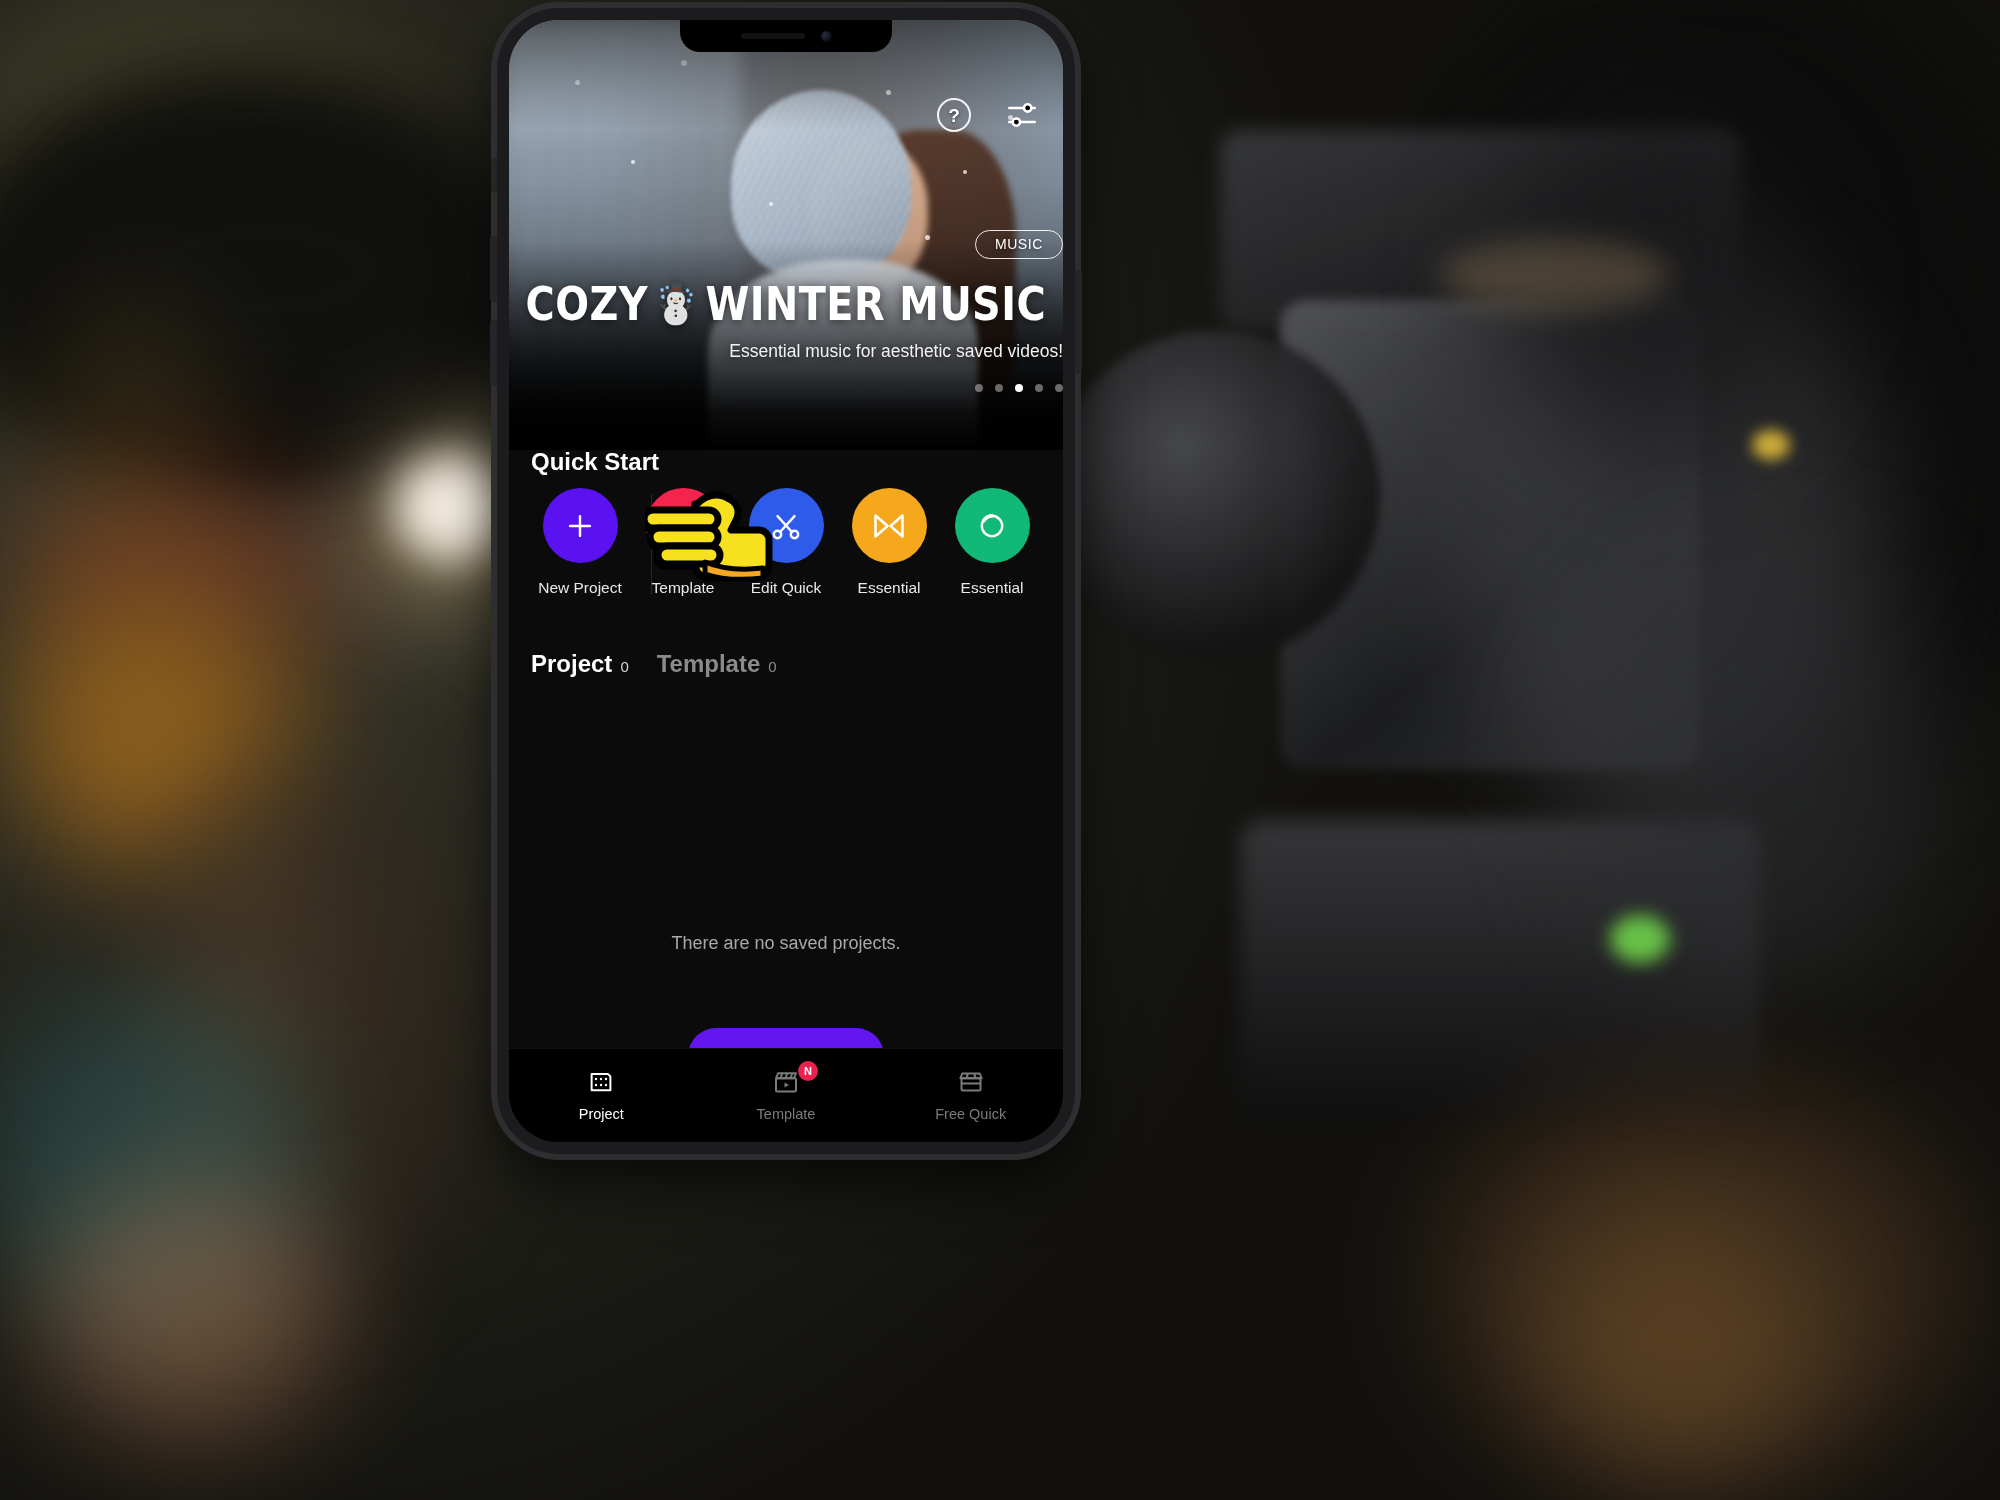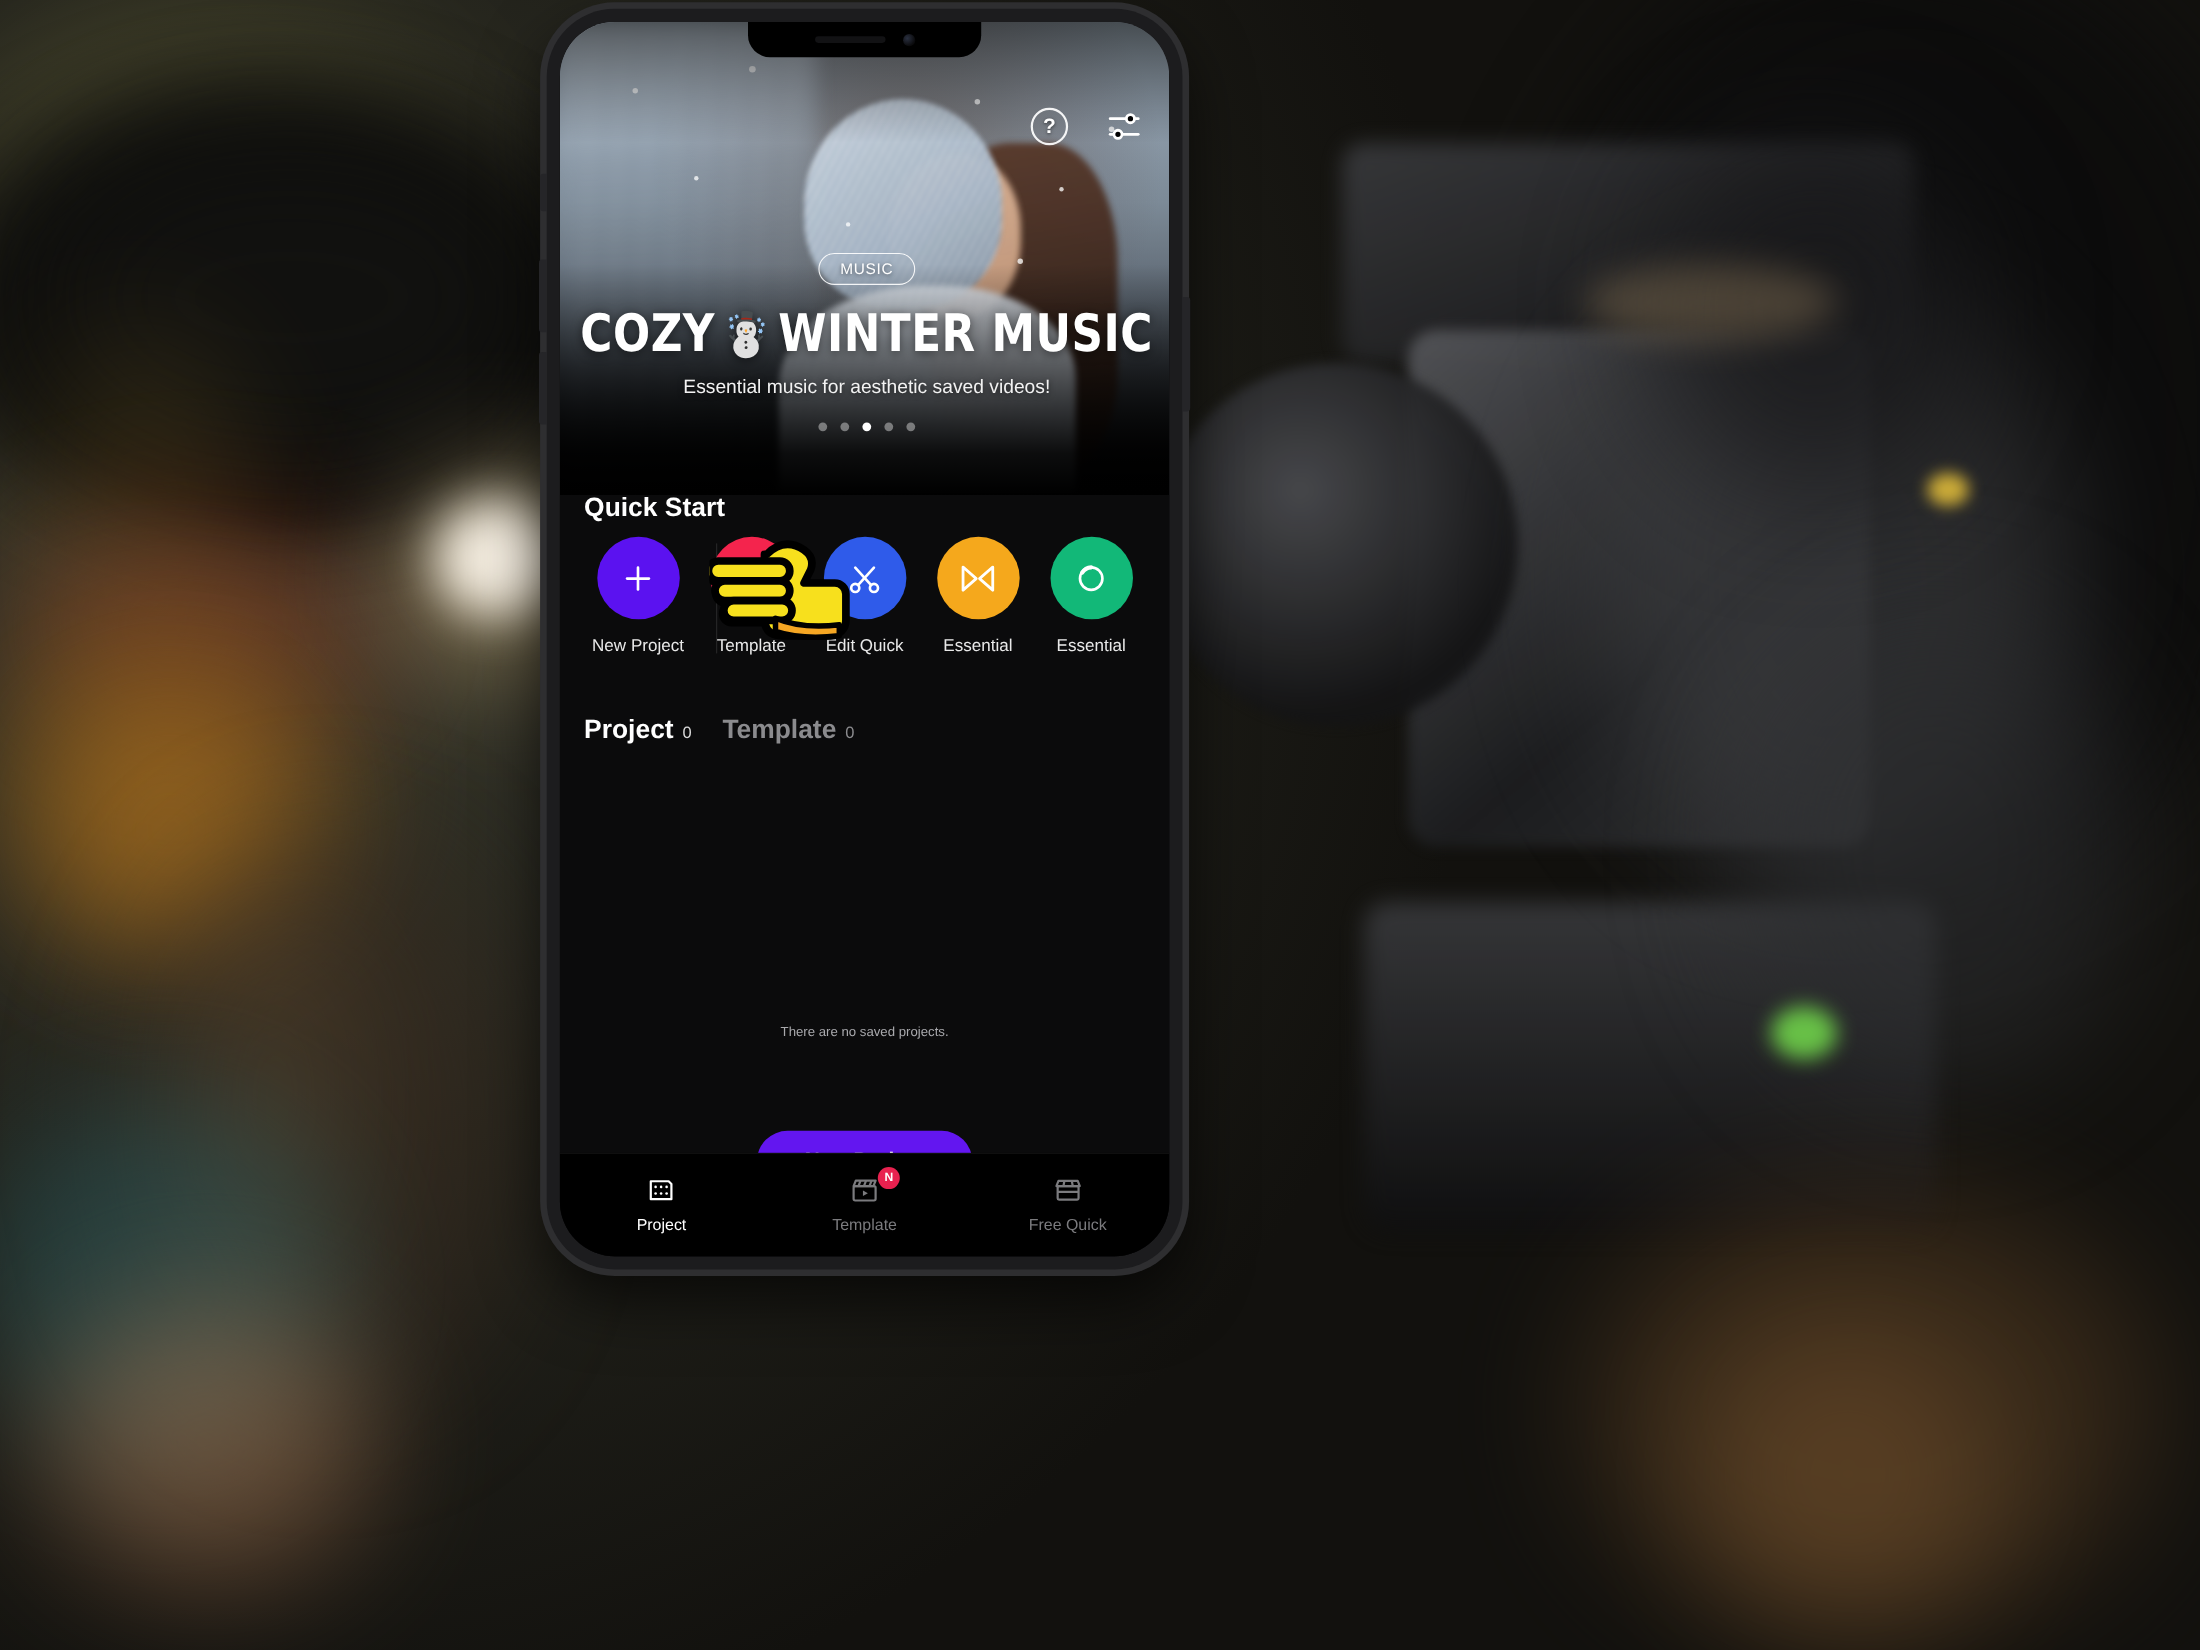--- a/index.html
+++ b/index.html
@@ -152,21 +152,21 @@
     width:34px; height:34px; border-radius:50%;
     border:2.2px solid rgba(255,255,255,.92);
     display:flex; align-items:center; justify-content:center;
     color:#fff; font-size:19px; font-weight:700; line-height:1;
     text-shadow:0 1px 3px rgba(0,0,0,.6);
   }
 
   
   .banner-center {
     position:absolute; left:4px; right:0; top:210px; z-index:15;
-    display:flex; flex-direction:column; align-items:center;
+    display:flex; flex-direction:column; align-items:flex-end;
   }
   .music-badge {
     border:1.6px solid rgba(255,255,255,.9);
     border-radius:20px; padding:5px 19px 6px;
     color:#fff; font-size:14px; letter-spacing:.6px; font-weight:400;
     text-shadow:0 1px 4px rgba(0,0,0,.55);
   }
   .banner-title {
     margin-top:17px;
     font-family:"DejaVu Sans Condensed","Liberation Sans Narrow","Liberation Sans", sans-serif;
@@ -217,21 +217,21 @@
   .lt-name { font-size:24px; font-weight:700; }
   .lt-count { font-size:15px; }
   .lt.active .lt-name { color:#fff; }
   .lt.active .lt-count { color:#d8d8d8; }
   .lt.inactive .lt-name { color:#8b8b8e; }
   .lt.inactive .lt-count { color:#8b8b8e; }
 
   
   #empty {
     position:absolute; top:480px; left:0; right:0; text-align:center;
-    color:#a9a9ad; font-size:12px; line-height:1.45;
+    color:#a9a9ad; font-size:18px; line-height:1.45;
   }
   #new-project-cta {
     position:absolute; top:578px; left:50%; transform:translateX(-50%);
     width:196px; height:56px; border-radius:28px;
     background:#6316f0; color:#fff; font-size:19px; font-weight:700;
     display:flex; align-items:center; justify-content:center; cursor:pointer;
   }
 
   
   #tabbar {

